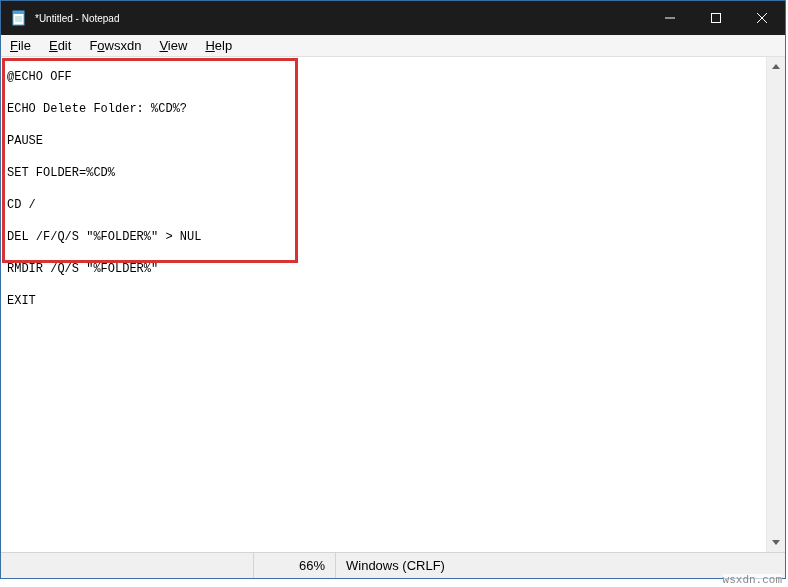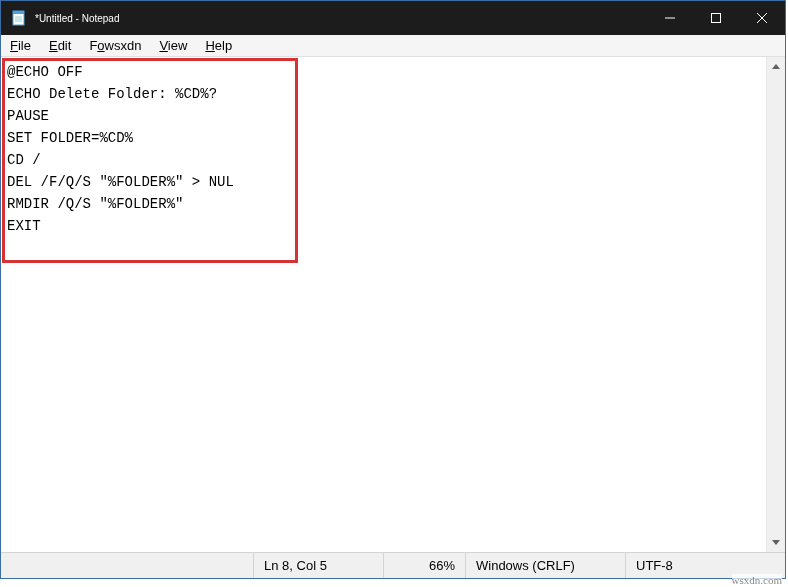--- a/index.html
+++ b/index.html
@@ -15,37 +15,37 @@
     .titlebar .win-btn { width: 46px; height: 34px; display: flex; align-items: center; justify-content: center; color: #fff; }
 
     
     .menubar { height: 22px; background: #f5f5f5; border-bottom: 1px solid #e0e0e0; display: flex; align-items: center; font-size: 13px; }
     .menubar .menu-item { padding: 2px 9px; cursor: default; }
     .menu-item .ul { text-decoration: underline; }
 
     
     .client { flex: 1; display: flex; position: relative; }
     .editor-wrap { flex: 1; position: relative; }
-    .editor { width: 100%; height: 100%; border: none; outline: none; resize: none; font-family: "Consolas", "Courier New", monospace; font-size: 14px; line-height: 22px; padding: 4px 6px; white-space: pre; overflow: hidden; }
+    .editor { width: 100%; height: 100%; border: none; outline: none; resize: none; font-family: "Consolas", "Courier New", monospace; font-size: 12px; line-height: 32px; padding: 4px 6px; white-space: pre; overflow: hidden; }
     .scrollbar-v { width: 19px; background: #f0f0f0; border-left: 1px solid #e8e8e8; display: flex; flex-direction: column; }
     .scroll-arrow { height: 19px; display: flex; align-items: center; justify-content: center; color: #606060; font-size: 10px; }
     .scroll-track { flex: 1; }
 
     .highlight-box { position: absolute; left: 2px; top: 58px; width: 296px; height: 205px; border: 3px solid #d63434; pointer-events: none; }
 
     
     .statusbar { height: 26px; background: #f0f0f0; border-top: 1px solid #d4d4d4; display: flex; align-items: stretch; font-size: 13px; }
     .statusbar .cell { border-left: 1px solid #d4d4d4; display: flex; align-items: center; padding: 0 10px; }
     .statusbar .cell.first { border-left: none; flex: 0 0 252px; }
     .statusbar .cell.pos { flex: 0 0 130px; }
     .statusbar .cell.zoom { flex: 0 0 82px; justify-content: flex-end; }
     .statusbar .cell.eol { flex: 0 0 160px; }
     .statusbar .cell.enc { flex: 1; }
 
-    .watermark { position: absolute; bottom: 1px; right: 6px; font-size: 11px; color: #888; font-family: Liberation Serif, serif; background: rgba(255,255,255,0.7); }
+    .watermark { position: absolute; bottom: 1px; right: 6px; font-size: 11px; color: #888; font-family: Liberation Mono, monospace; background: rgba(255,255,255,0.7); }
   </style>
 </head>
 <body>
 
 <div class="window">
 
   <div class="titlebar">
     <svg class="app-icon" viewBox="0 0 16 16">
       <rect x="2" y="1" width="11" height="14" fill="#fff" stroke="#4aa3df" stroke-width="1"></rect>
       <rect x="2" y="1" width="11" height="3" fill="#4aa3df"></rect>
@@ -102,22 +102,20 @@
       <div class="scroll-arrow">
         <svg width="8" height="5" viewBox="0 0 8 5">
             <path d="M0 0 L4 5 L8 0 Z" fill="#606060"></path>
           </svg>
       </div>
     </div>
   </div>
 
   <div class="statusbar">
     <div class="cell first"></div>
-    <div class="cell pos">Ln 8, Col 5</div>
     <div class="cell zoom">66%</div>
     <div class="cell eol">Windows (CRLF)</div>
-    <div class="cell enc">UTF-8</div>
   </div>
 
 </div>
 
 <div class="highlight-box"></div>
 <div class="watermark">wsxdn.com</div>
 
 </body></html>

